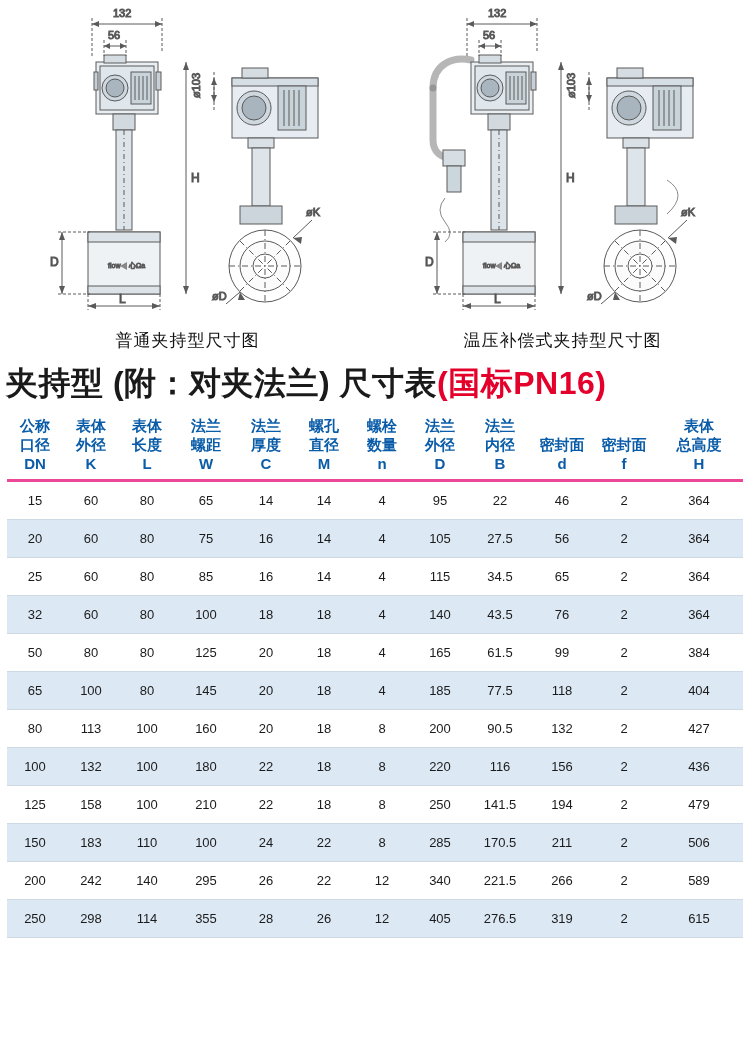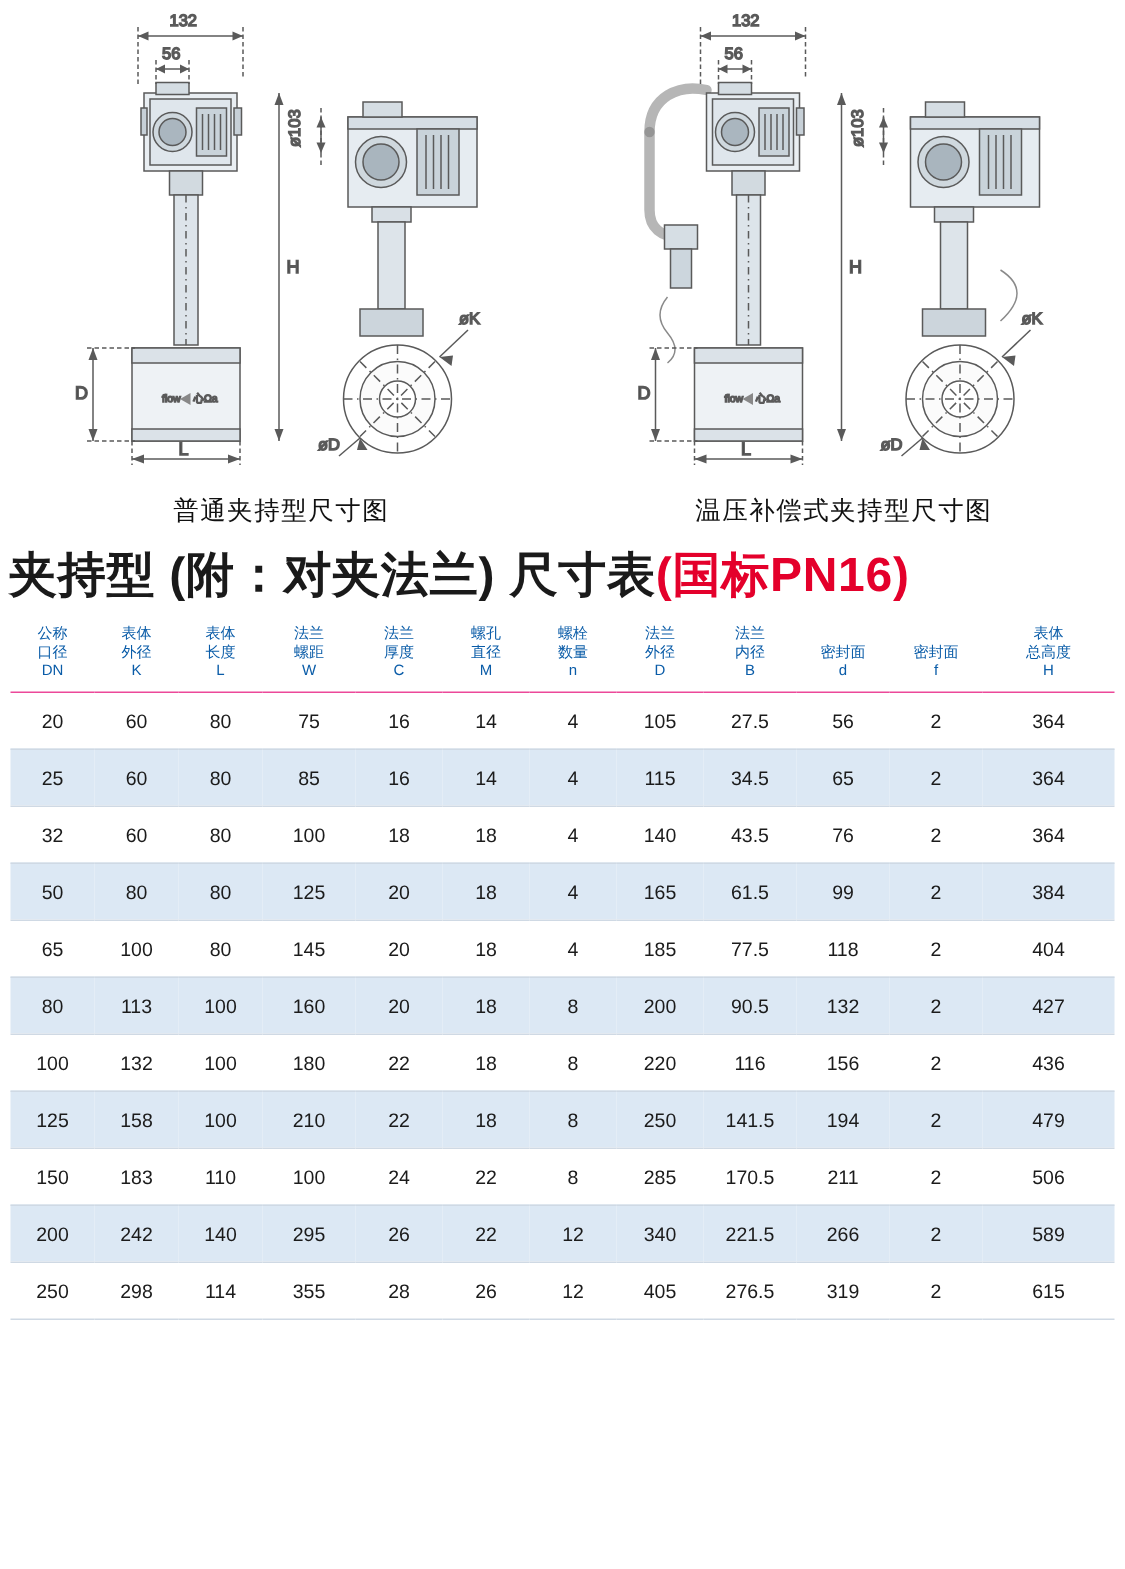--- a/index.html
+++ b/index.html
@@ -38,25 +38,25 @@
 
   
   table.dim{
     border-collapse:collapse;
     width:736px;
     margin:0 7px;
     table-layout:fixed;
   }
   table.dim thead th{
     color:#0a5ca8;
-    font-size:10px;
-    font-weight:normal;
+    font-size:15px;
+    font-weight:bold;
     line-height:1.25;
     padding:5px 0 6px 0;
-    border-bottom:1px solid #ec4899;
+    border-bottom:3px solid #ec4899;
     vertical-align:top;
   }
   table.dim thead th .l1,table.dim thead th .l2,table.dim thead th .l3{display:block;}
   table.dim tbody td{
     text-align:center;
     font-size:13px;
     color:#1b1b1b;
     height:35px;
     border-bottom:1px solid #cfd9e4;
   }
@@ -384,20 +384,34 @@
         </th>
         <th>
           <span class="l1">表体</span>
           <span class="l2">总高度</span>
           <span class="l3">H</span>
         </th>
       </tr>
     </thead>
     <tbody>
       <tr>
+        <td>15</td>
+        <td>60</td>
+        <td>80</td>
+        <td>65</td>
+        <td>14</td>
+        <td>14</td>
+        <td>4</td>
+        <td>95</td>
+        <td>22</td>
+        <td>46</td>
+        <td>2</td>
+        <td>364</td>
+      </tr>
+      <tr>
         <td>20</td>
         <td>60</td>
         <td>80</td>
         <td>75</td>
         <td>16</td>
         <td>14</td>
         <td>4</td>
         <td>105</td>
         <td>27.5</td>
         <td>56</td>

